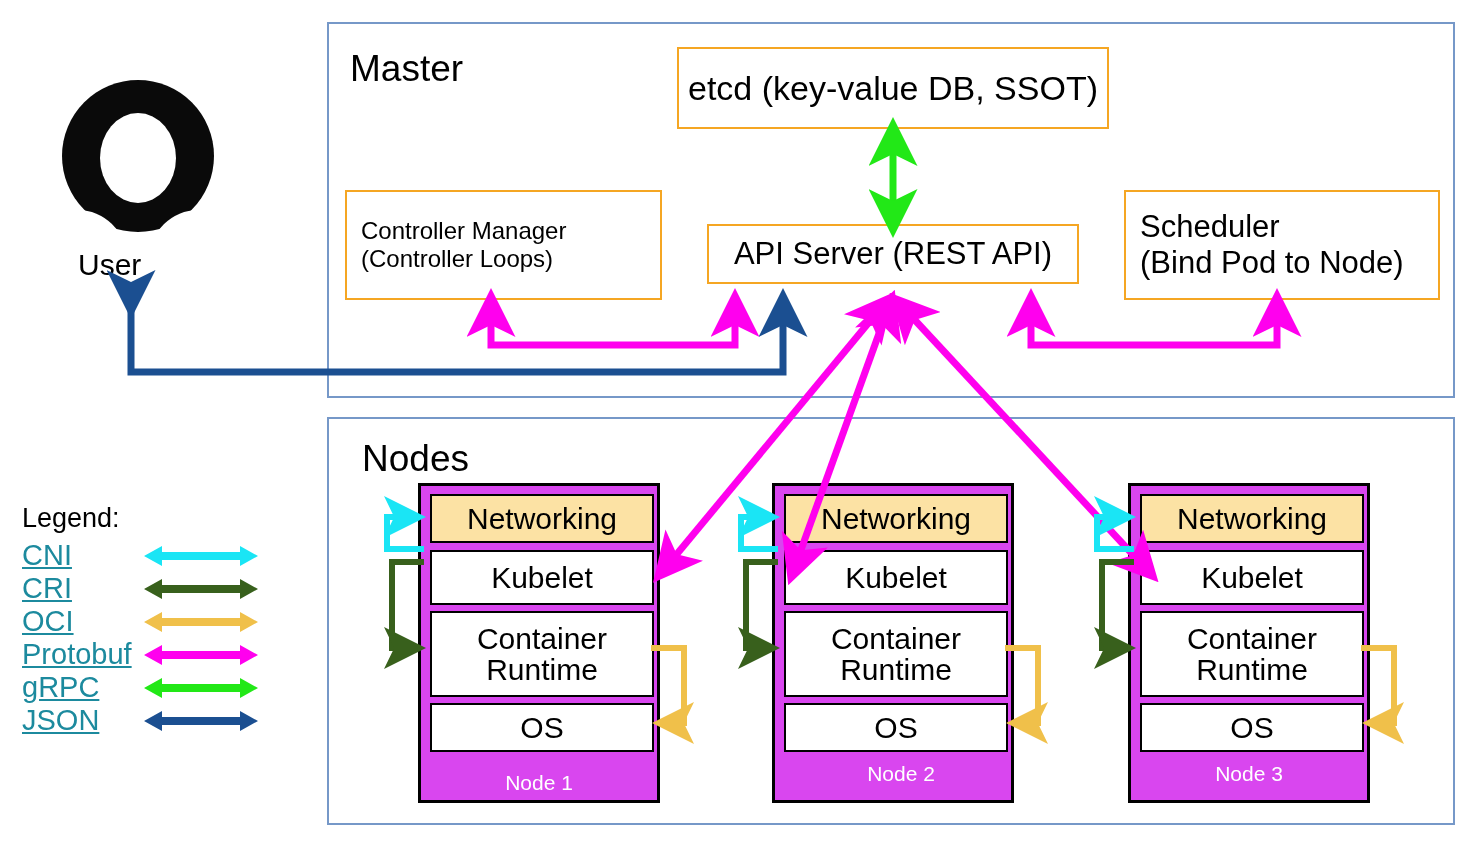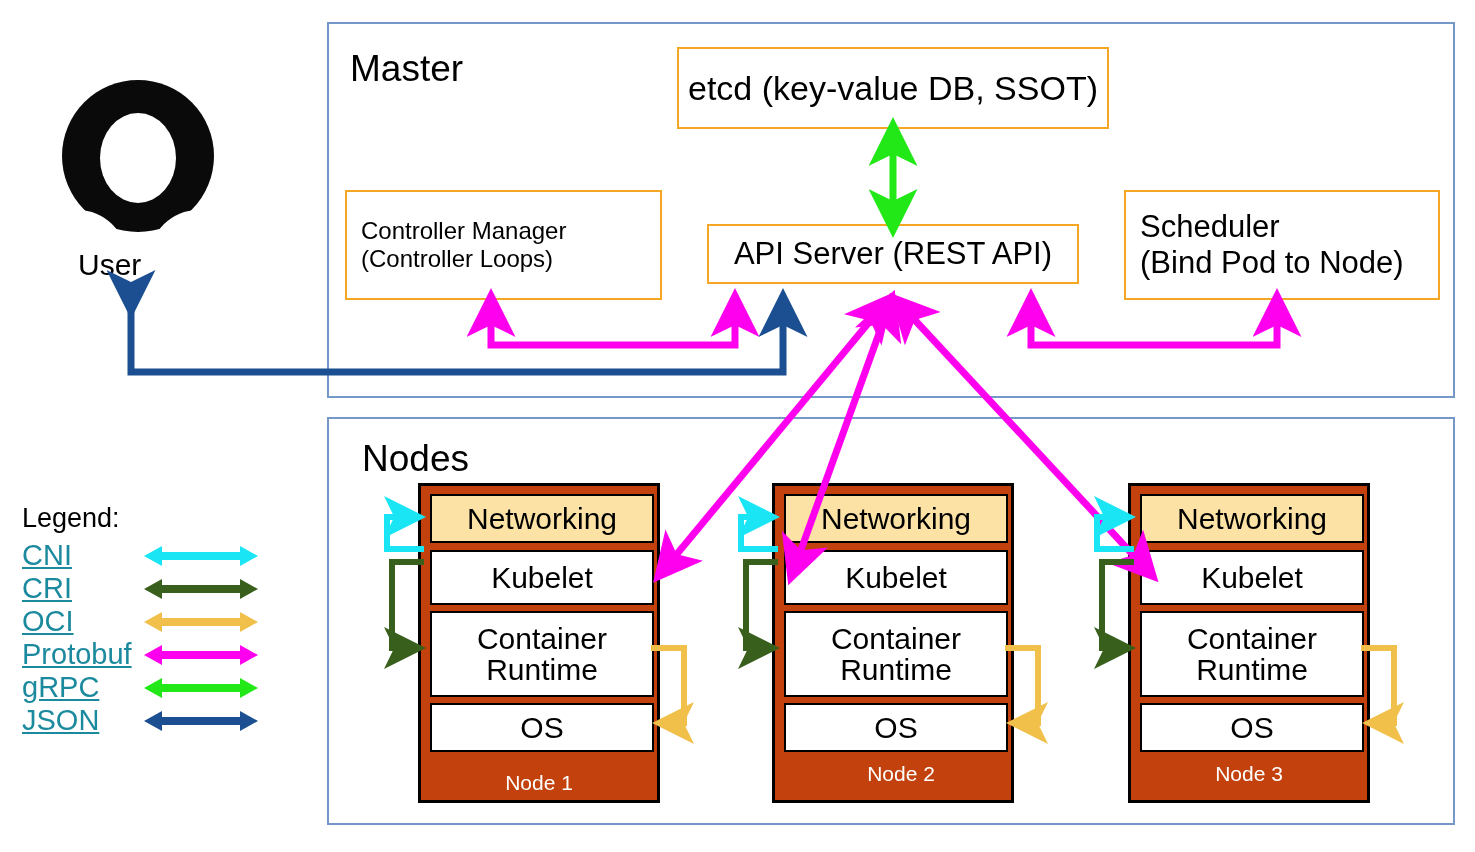--- a/index.html
+++ b/index.html
@@ -68,21 +68,21 @@
     padding-left: 14px;
   }
   #etcd-box      { font-size: 34px; }
   #api-server-box{ font-size: 31px; }
   #controller-manager-box { font-size: 24px; text-align: center; }
   #scheduler-box { font-size: 31px; }
 
   
   .node-card {
     position: absolute;
-    background: #c2410c;
+    background: #d946ef;
     border: 3px solid #000000;
     box-sizing: border-box;
     z-index: 10;
   }
   .node-layer {
     position: absolute;
     background: #ffffff;
     border: 2px solid #000000;
     box-sizing: border-box;
     display: flex;

